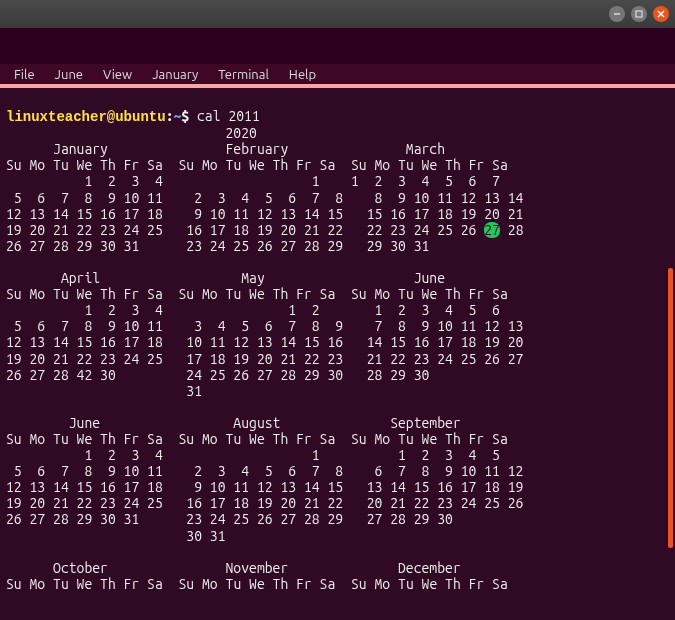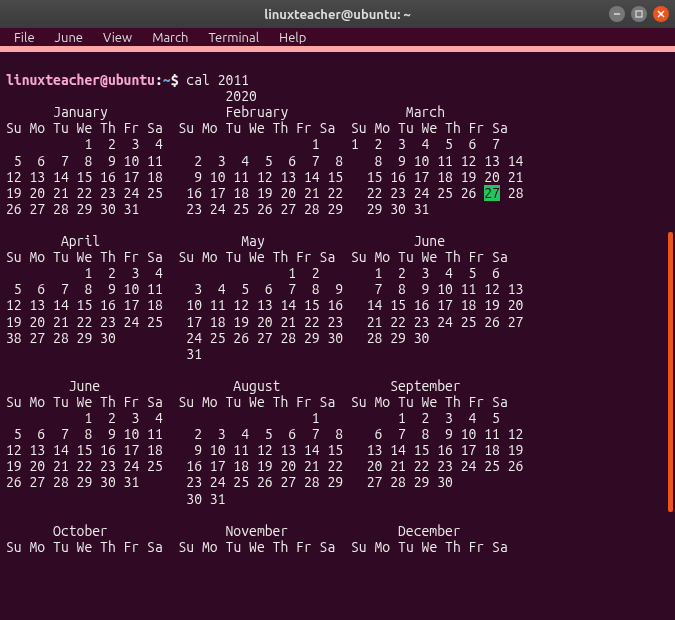--- a/index.html
+++ b/index.html
@@ -42,57 +42,57 @@
 .ctrl.min { background: #777; }
 .ctrl.max { background: #777; }
 .ctrl.close { background: #e95420; color: #fff; }
 .menubar {
   height: 24px;
   background: #3d0725;
   display: flex;
   align-items: center;
   padding: 0 6px;
   gap: 4px;
-  border-bottom: 6px solid #fca5a5;
+  border-bottom: 4px solid #fca5a5;
+  margin-top: 36px;
 }
 .menubar span {
   color: #ddd;
   font-family: Ubuntu, sans-serif;
   font-size: 13px;
   padding: 2px 8px;
 }
 .terminal {
   background: #300a24;
   color: #eeeeec;
   font-size: 14px;
   line-height: 1.15;
   padding: 4px 6px;
   height: calc(620px - 28px - 24px);
   position: relative;
   white-space: pre;
 }
-.prompt-user { color: #f9a8d4; font-weight: bold; }
+.prompt-user { color: #fde047; font-weight: bold; font-family: Liberation Mono, monospace; }
 .prompt-sep  { color: #eeeeec; font-weight: bold; }
 .prompt-path { color: #729fcf; font-weight: bold; }
-.today { background: #22c55e; color: #300a24; }
+.today { background: #22c55e; color: #300a24; border-radius: 7px; }
 .scroll-indicator {
   position: absolute;
   right: 2px;
   top: 180px;
   width: 5px;
   height: 280px;
   background: #e95420;
   border-radius: 2px;
 }
 </style>
 </head>
 <body>
 
 <div class="titlebar">
-  <span class="titlebar-title">linuxteacher@ubuntu: ~</span>
   <div class="window-controls">
     <div class="ctrl min">
         <svg width="8" height="8">
           <line x1="1" y1="4" x2="7" y2="4" stroke="#ddd" stroke-width="1.5"></line>
         </svg>
       </div>
     <div class="ctrl max">
         <svg width="8" height="8">
           <rect x="1" y="1" width="6" height="6" fill="none" stroke="#ddd" stroke-width="1.2"></rect>
         </svg>
@@ -103,21 +103,21 @@
           <line x1="7" y1="1" x2="1" y2="7" stroke="#fff" stroke-width="1.5"></line>
         </svg>
       </div>
   </div>
 </div>
 
 <div class="menubar">
   <span>File</span>
   <span>June</span>
   <span>View</span>
-  <span>March</span>
+  <span>January</span>
   <span>Terminal</span>
   <span>Help</span>
 </div>
 
 <div class="terminal">
 <span class="prompt-user">linuxteacher@ubuntu</span><span class="prompt-sep">:</span><span class="prompt-path">~</span><span class="prompt-sep">$ </span><span>cal 2011</span>
 <span>                            2020</span>
 <span>      January               February               March          </span>
 <span><span>Su Mo Tu We Th Fr Sa</span><span>  </span><span>Su Mo Tu We Th Fr Sa</span><span>  </span><span>Su Mo Tu We Th Fr Sa</span></span>
 <span><span>          1  2  3  4</span><span>                   1</span><span>    1  2  3  4  5  6  7</span></span>
@@ -125,21 +125,21 @@
 <span><span>12 13 14 15 16 17 18</span><span>    9 10 11 12 13 14 15</span><span>   15 16 17 18 19 20 21</span></span>
 <span><span>19 20 21 22 23 24 25</span><span>   16 17 18 19 20 21 22</span><span>   22 23 24 25 26 </span><span class="today">27</span><span> 28</span></span>
 <span><span>26 27 28 29 30 31   </span><span>   23 24 25 26 27 28 29</span><span>   29 30 31            </span></span>
 
 <span>       April                  May                   June          </span>
 <span><span>Su Mo Tu We Th Fr Sa</span><span>  </span><span>Su Mo Tu We Th Fr Sa</span><span>  </span><span>Su Mo Tu We Th Fr Sa</span></span>
 <span><span>          1  2  3  4</span><span>                1  2</span><span>       1  2  3  4  5  6</span></span>
 <span><span> 5  6  7  8  9 10 11</span><span>    3  4  5  6  7  8  9</span><span>    7  8  9 10 11 12 13</span></span>
 <span><span>12 13 14 15 16 17 18</span><span>   10 11 12 13 14 15 16</span><span>   14 15 16 17 18 19 20</span></span>
 <span><span>19 20 21 22 23 24 25</span><span>   17 18 19 20 21 22 23</span><span>   21 22 23 24 25 26 27</span></span>
-<span><span>38 27 28 29 30      </span><span>   24 25 26 27 28 29 30</span><span>   28 29 30            </span></span>
+<span><span>26 27 28 42 30      </span><span>   24 25 26 27 28 29 30</span><span>   28 29 30            </span></span>
 <span><span>                    </span><span>   31                  </span><span>                       </span></span>
 
 <span>        June                 August              September        </span>
 <span><span>Su Mo Tu We Th Fr Sa</span><span>  </span><span>Su Mo Tu We Th Fr Sa</span><span>  </span><span>Su Mo Tu We Th Fr Sa</span></span>
 <span><span>          1  2  3  4</span><span>                   1</span><span>          1  2  3  4  5</span></span>
 <span><span> 5  6  7  8  9 10 11</span><span>    2  3  4  5  6  7  8</span><span>    6  7  8  9 10 11 12</span></span>
 <span><span>12 13 14 15 16 17 18</span><span>    9 10 11 12 13 14 15</span><span>   13 14 15 16 17 18 19</span></span>
 <span><span>19 20 21 22 23 24 25</span><span>   16 17 18 19 20 21 22</span><span>   20 21 22 23 24 25 26</span></span>
 <span><span>26 27 28 29 30 31   </span><span>   23 24 25 26 27 28 29</span><span>   27 28 29 30         </span></span>
 <span><span>                    </span><span>   30 31               </span><span>                       </span></span>

